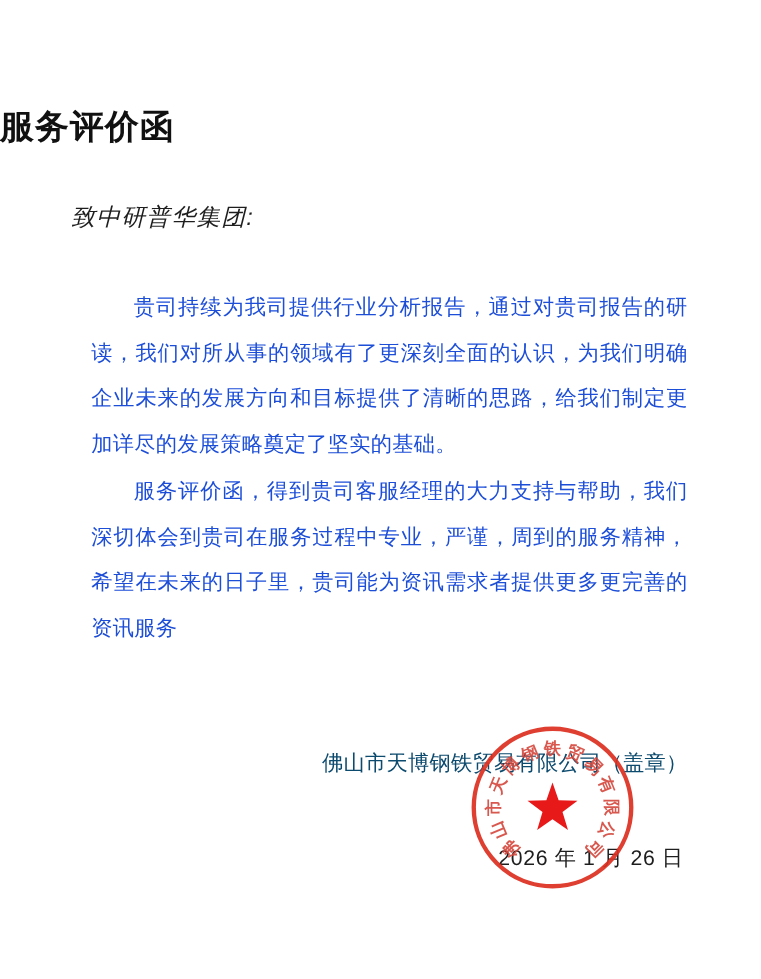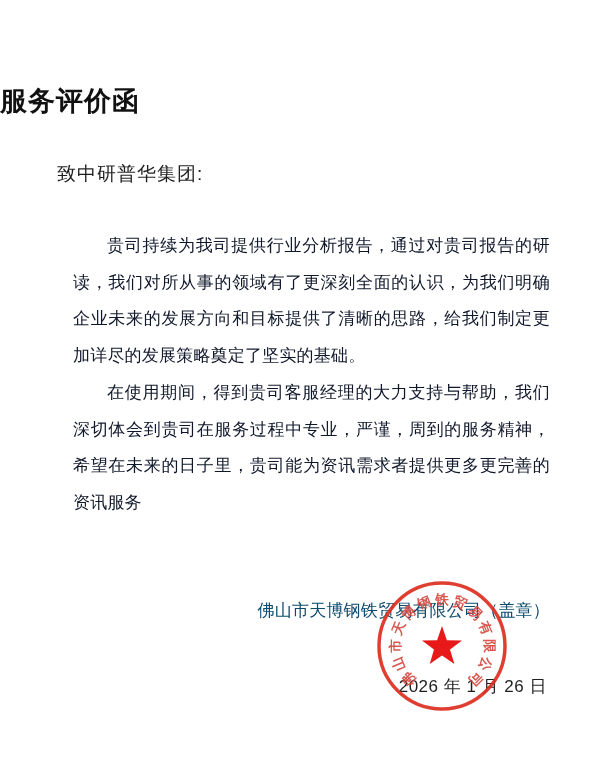--- a/index.html
+++ b/index.html
@@ -23,36 +23,37 @@
     letter-spacing: 1px;
     color: #111111;
   }
   .salutation {
     position: absolute;
     top: 161px;
     left: 57px;
     font-size: 19px;
     letter-spacing: 1px;
     color: #1e1e1e;
+    font-style: italic;
   }
   .body-block {
     position: absolute;
     top: 228px;
     left: 73px;
     width: 477px;
   }
   .body-block p {
     margin: 0;
     font-size: 17px;
     line-height: 36.7px;
     text-align: justify;
     text-justify: inter-ideograph;
     text-indent: 2em;
     letter-spacing: 0.2px;
-    color: #0f172a;
+    color: #1d4ed8;
   }
   .company-line {
     position: absolute;
     top: 599px;
     right: 59px;
     font-size: 17px;
     letter-spacing: 0.2px;
     color: #0c4a6e;
     white-space: nowrap;
     text-align: right;
@@ -84,21 +85,21 @@
 <body>
 
 <div class="page">
 
   <div class="doc-title">服务评价函</div>
 
   <div class="salutation">致中研普华集团:</div>
 
   <div class="body-block">
     <p>贵司持续为我司提供行业分析报告，通过对贵司报告的研读，我们对所从事的领域有了更深刻全面的认识，为我们明确企业未来的发展方向和目标提供了清晰的思路，给我们制定更加详尽的发展策略奠定了坚实的基础。</p>
-    <p>在使用期间，得到贵司客服经理的大力支持与帮助，我们深切体会到贵司在服务过程中专业，严谨，周到的服务精神，希望在未来的日子里，贵司能为资讯需求者提供更多更完善的资讯服务</p>
+    <p>服务评价函，得到贵司客服经理的大力支持与帮助，我们深切体会到贵司在服务过程中专业，严谨，周到的服务精神，希望在未来的日子里，贵司能为资讯需求者提供更多更完善的资讯服务</p>
   </div>
 
   <div class="company-line">佛山市天博钢铁贸易有限公司（盖章）</div>
 
   <div class="date-line">2026 年 1 月 26 日</div>
 
   <svg class="seal" viewBox="0 0 170 170">
     <circle id="seal-circle" cx="85" cy="85" r="63" fill="none" stroke-width="3.5" opacity="0.92" stroke="#dc2f1f"></circle>
     <polygon id="seal-star" points="85,65 89.9,79.2 105,79.5 93,88.6 97.4,103 85,94.4 72.7,103 77,88.6 65,79.5 80.1,79.2" opacity="0.95" fill="#e60d0d"></polygon>
     <g id="seal-ring">

